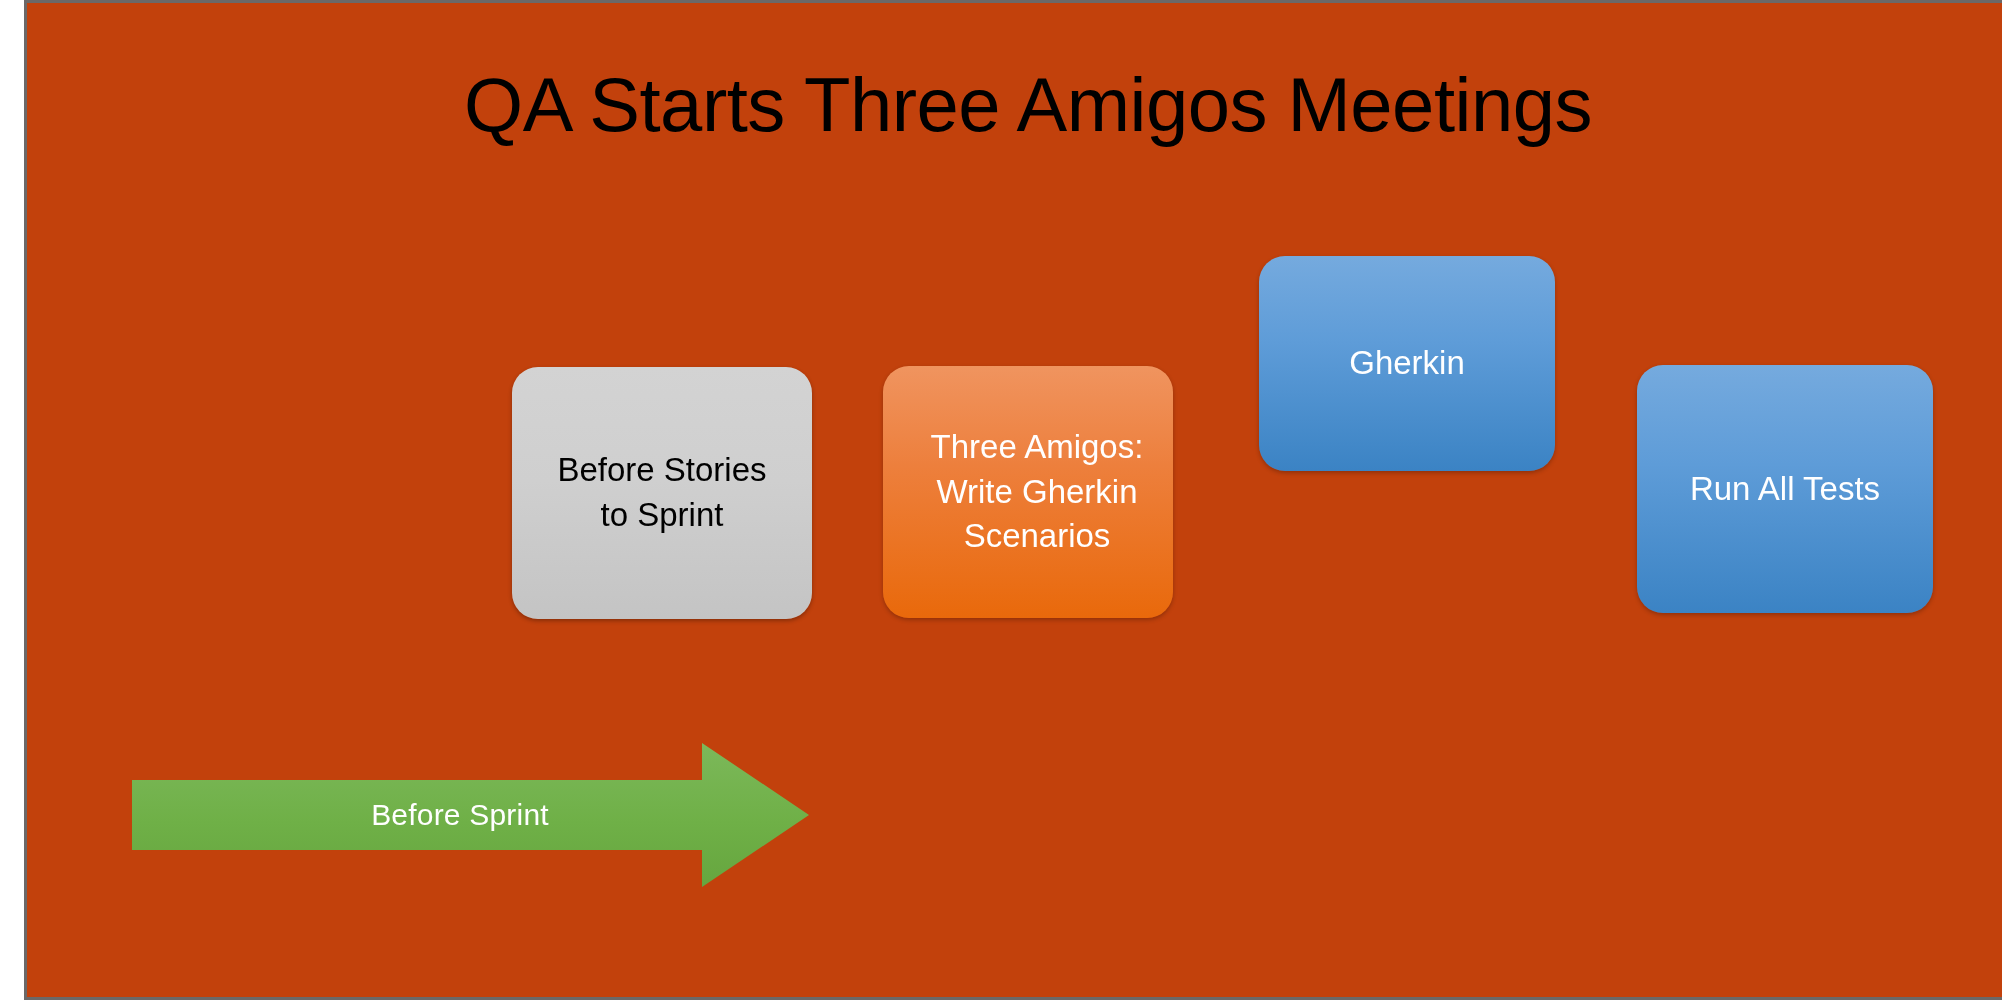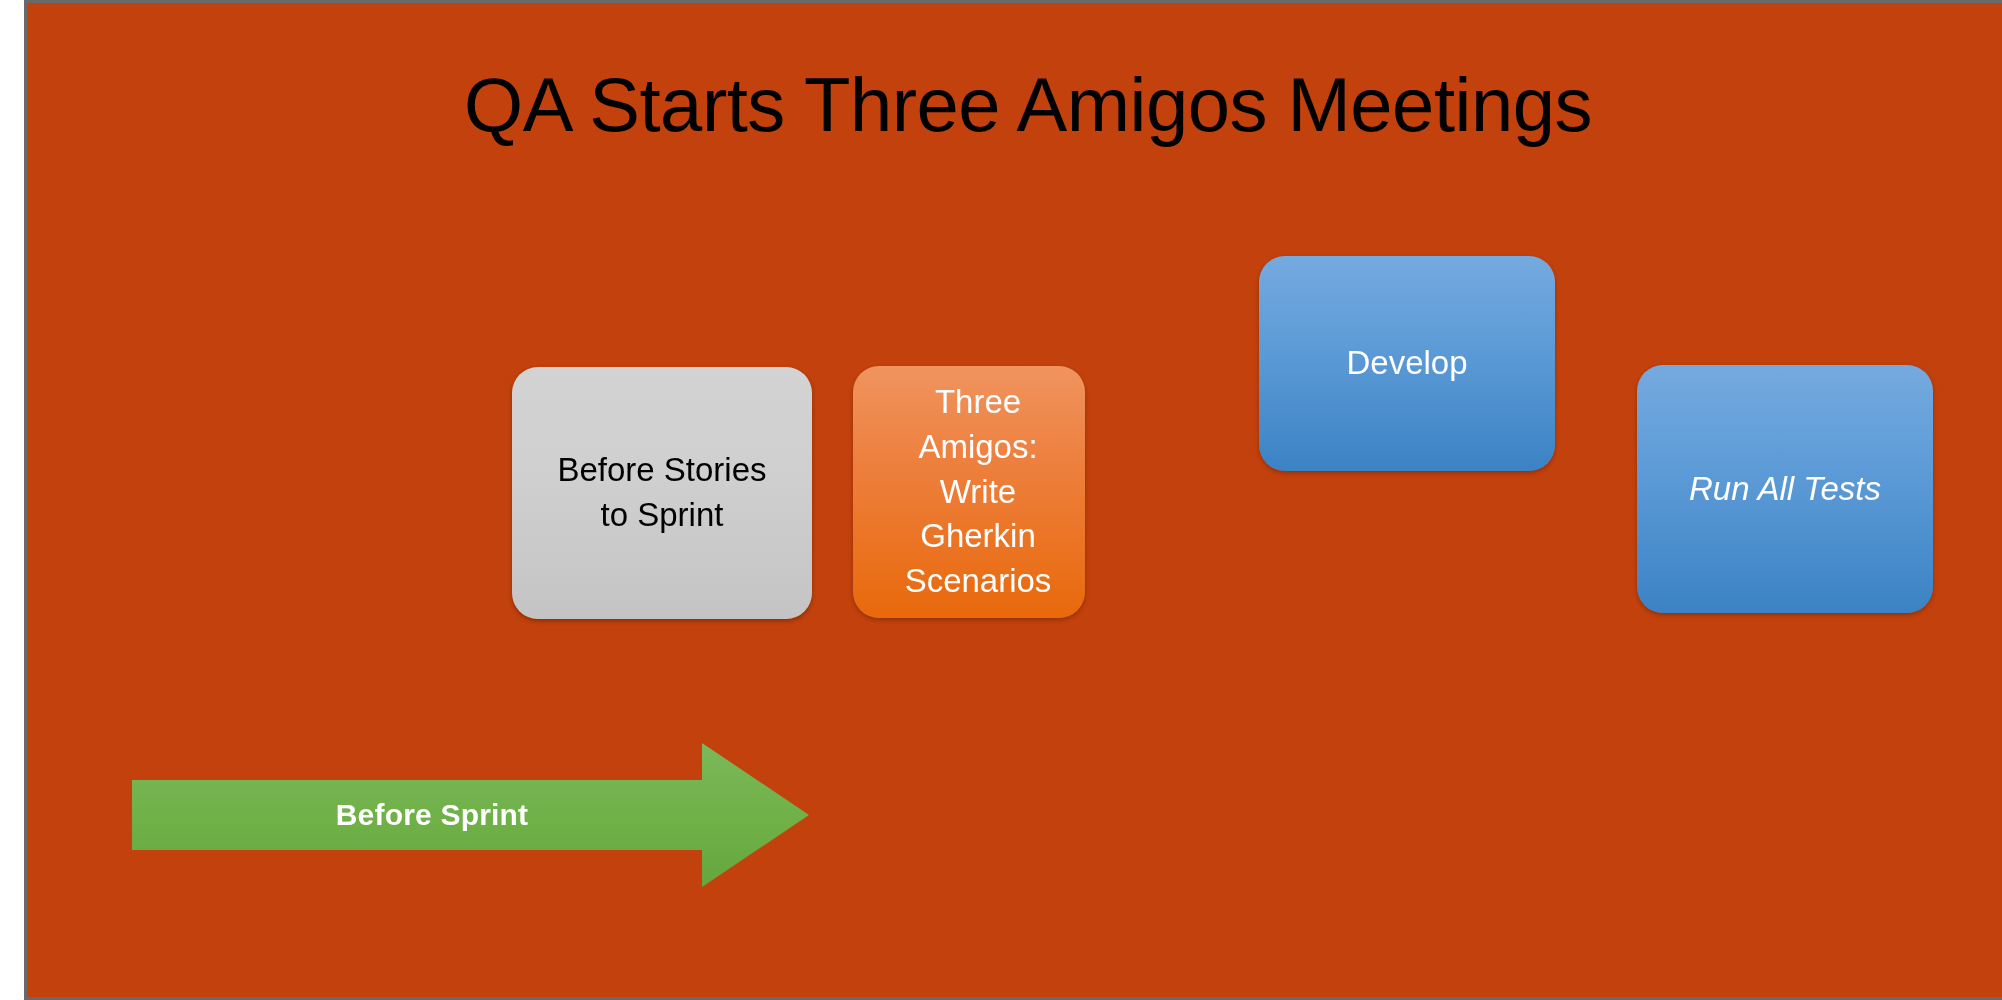--- a/index.html
+++ b/index.html
@@ -72,24 +72,24 @@
   
   .box-blue {
     background: linear-gradient(180deg, #75aade 0%, #5e9cd8 40%, #3b83c4 100%);
     color: #ffffff;
     box-shadow: 0 2px 4px rgba(0,0,0,0.25);
   }
 
   
   #box-write-stories      { left: 112px;  top: 364px; width: 298px; height: 252px; }
   #box-commit-stories     { left: 485px;  top: 364px; width: 300px; height: 252px; }
-  #box-three-amigos       { left: 826px;  top: 363px; width: 232px; height: 252px; padding-left: 32px; }
+  #box-three-amigos       { left: 856px;  top: 363px; width: 290px; height: 252px; padding-left: 32px; }
   #box-develop            { left: 1232px; top: 253px; width: 296px; height: 215px; }
   #box-automate-test      { left: 1232px; top: 505px; width: 296px; height: 211px; }
-  #box-run-all-tests      { left: 1610px; top: 362px; width: 296px; height: 248px; font-style: italic; }
+  #box-run-all-tests      { left: 1610px; top: 362px; width: 296px; height: 248px; }
 
   
   .phase-arrow {
     position: absolute;
     top: 738px;
     height: 148px;
   }
   .phase-arrow svg {
     display: block;
     width: 100%;
@@ -97,24 +97,25 @@
   }
   .phase-arrow .arrow-label {
     position: absolute;
     top: 0;
     height: 148px;
     display: flex;
     align-items: center;
     justify-content: center;
     color: #ffffff;
     font-size: 30px;
-    font-weight: bold;
+    font-weight: normal;
     letter-spacing: 0.2px;
     pointer-events: none;
     white-space: nowrap;
+    padding-left: 28px;
   }
 
   #arrow-before-sprint  { left: 105px; width: 677px; }
   #arrow-before-sprint .arrow-label { left: 0; width: 600px; }
 
   #arrow-during-sprint  { left: 858px; width: 1049px; }
   #arrow-during-sprint .arrow-label { left: 0; width: 975px; }
 </style>
 </head>
 <body>
@@ -129,21 +130,21 @@
 to Sprint</span>
   </div>
 
   <div class="proc-box box-orange" id="box-three-amigos">
     <span class="box-label">Three Amigos:
 Write Gherkin
 Scenarios</span>
   </div>
 
   <div class="proc-box box-blue" id="box-develop">
-    <span class="box-label">Develop</span>
+    <span class="box-label">Gherkin</span>
   </div>
 
 
   <div class="proc-box box-blue" id="box-run-all-tests">
     <span class="box-label">Run All Tests</span>
   </div>
 
   <div class="phase-arrow" id="arrow-before-sprint">
     <svg viewBox="0 0 677 148" preserveAspectRatio="none">
       <defs>

